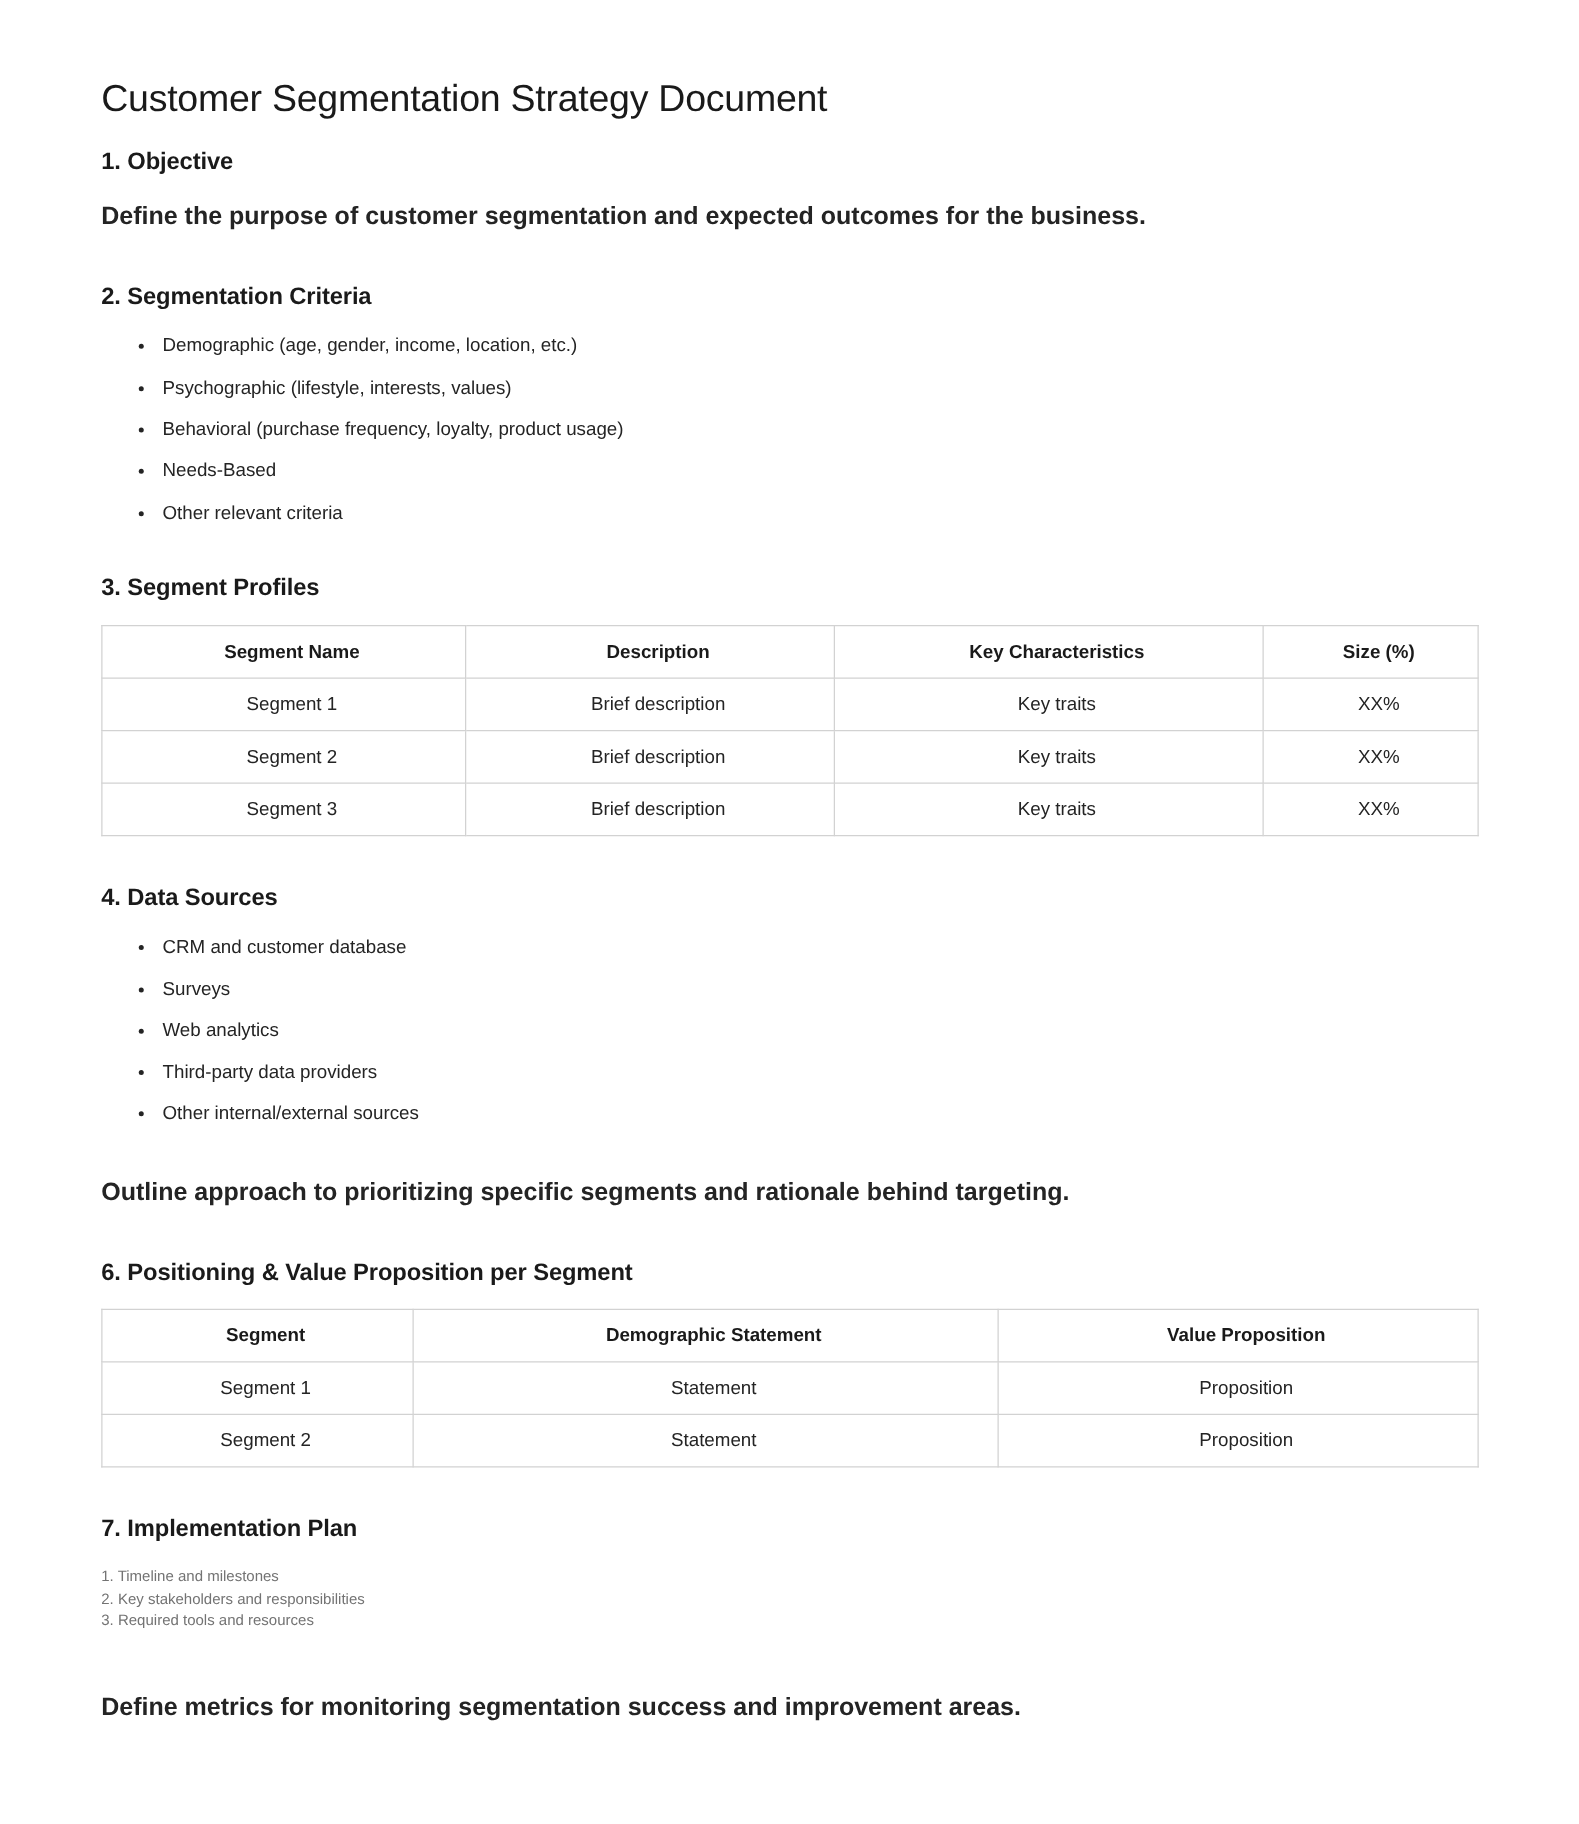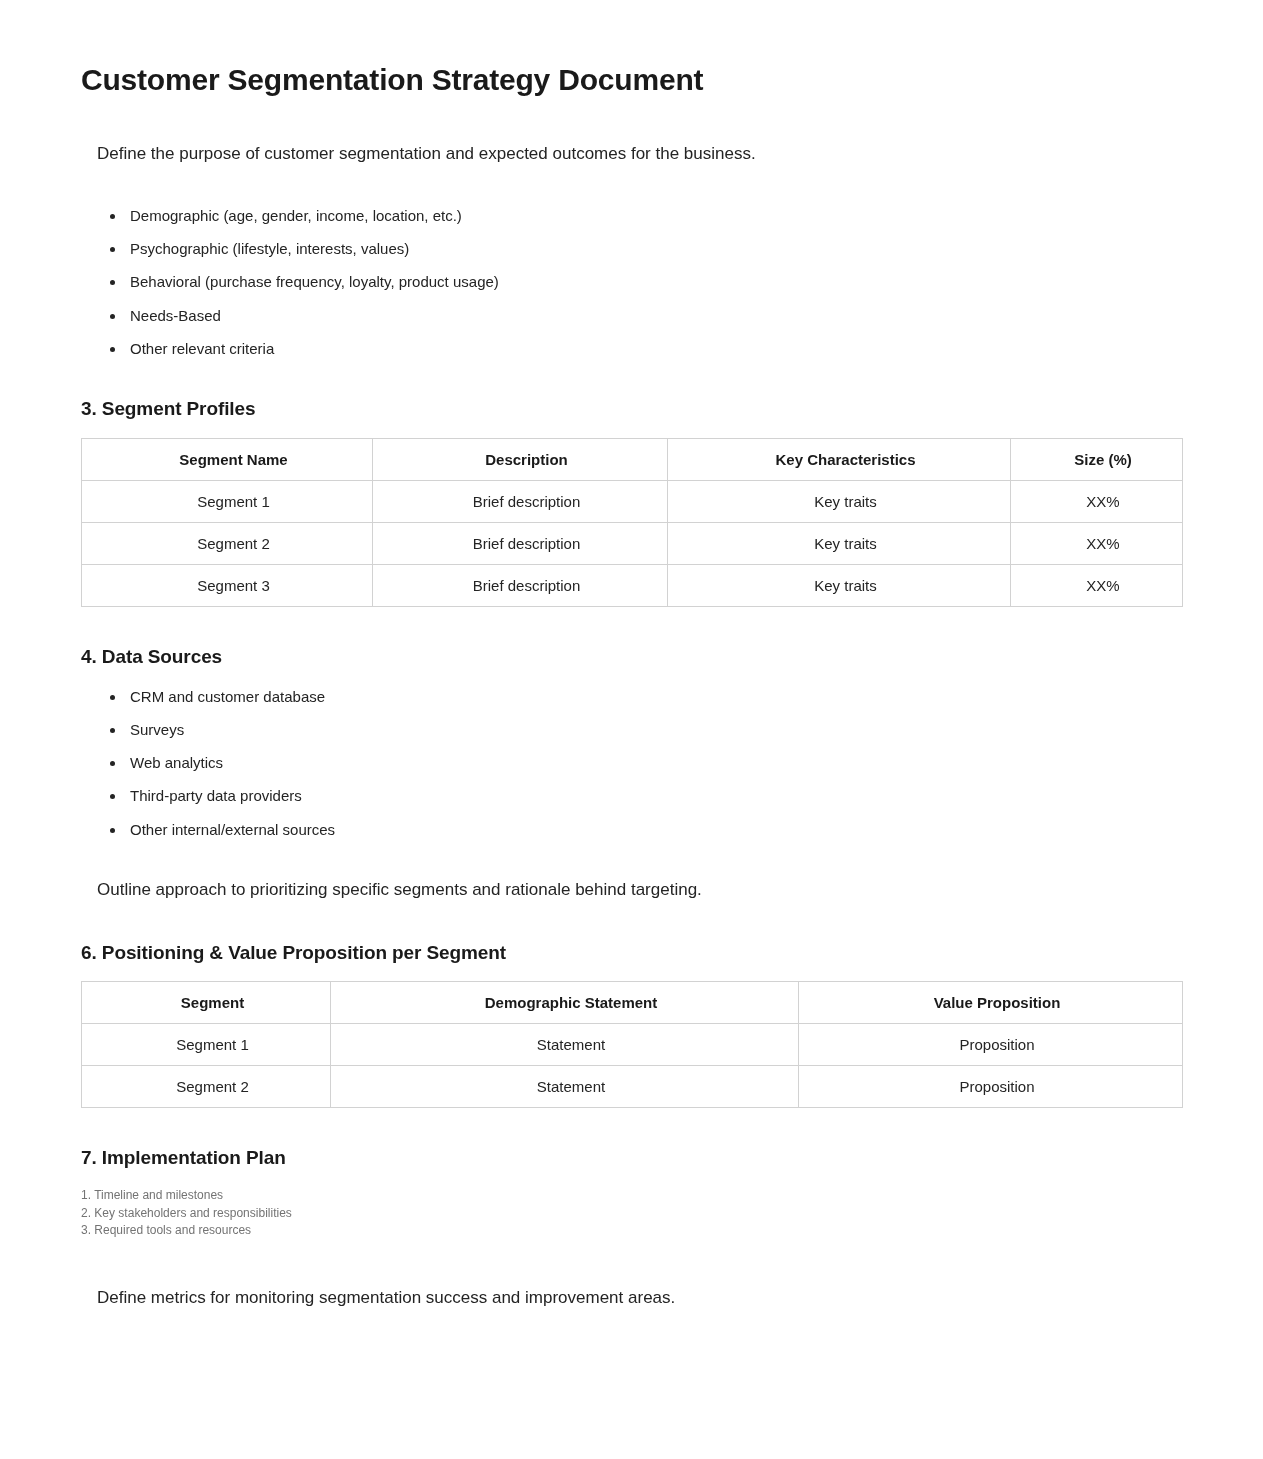--- a/index.html
+++ b/index.html
@@ -17,39 +17,39 @@
   .page {
     position: relative;
     width: 1263px;
     height: 1459px;
     box-sizing: border-box;
     padding: 62px 81px 0 81px;
     background: #ffffff;
   }
   .doc-title {
     font-size: 30px;
-    font-weight: bold;
+    font-weight: normal;
     color: #1a1a1a;
     letter-spacing: -0.2px;
-    margin: 0 0 44px 0;
+    margin: 0 0 20px 0;
     line-height: 1.2;
   }
   h2.section-heading {
     font-size: 19px;
     font-weight: bold;
     color: #1a1a1a;
     margin: 0 0 16px 0;
     line-height: 1.3;
     letter-spacing: -0.1px;
   }
   p.body-text {
-    font-size: 17px;
-    font-weight: normal;
-    color: #242424;
-    margin: 16px;
+    font-size: 20px;
+    font-weight: bold;
+    color: #242424;
+    margin: 0;
     line-height: 1.45;
   }
   .section {
     margin-bottom: 38px;
   }
   .section.tight {
     margin-bottom: 46px;
   }
   ul.bullet-list {
     margin: 0;
@@ -116,24 +116,26 @@
   .table-wrap { margin-top: 2px; }
 </style>
 </head>
 <body>
 
 <div class="page">
 
   <h1 class="doc-title">Customer Segmentation Strategy Document</h1>
 
   <div class="section">
+    <h2 class="section-heading">1. Objective</h2>
     <p class="body-text">Define the purpose of customer segmentation and expected outcomes for the business.</p>
   </div>
 
   <div class="section">
+    <h2 class="section-heading">2. Segmentation Criteria</h2>
     <ul class="bullet-list">
       <li>Demographic (age, gender, income, location, etc.)</li>
       <li>Psychographic (lifestyle, interests, values)</li>
       <li>Behavioral (purchase frequency, loyalty, product usage)</li>
       <li>Needs-Based</li>
       <li>Other relevant criteria</li>
     </ul>
   </div>
 
   <div class="section">

